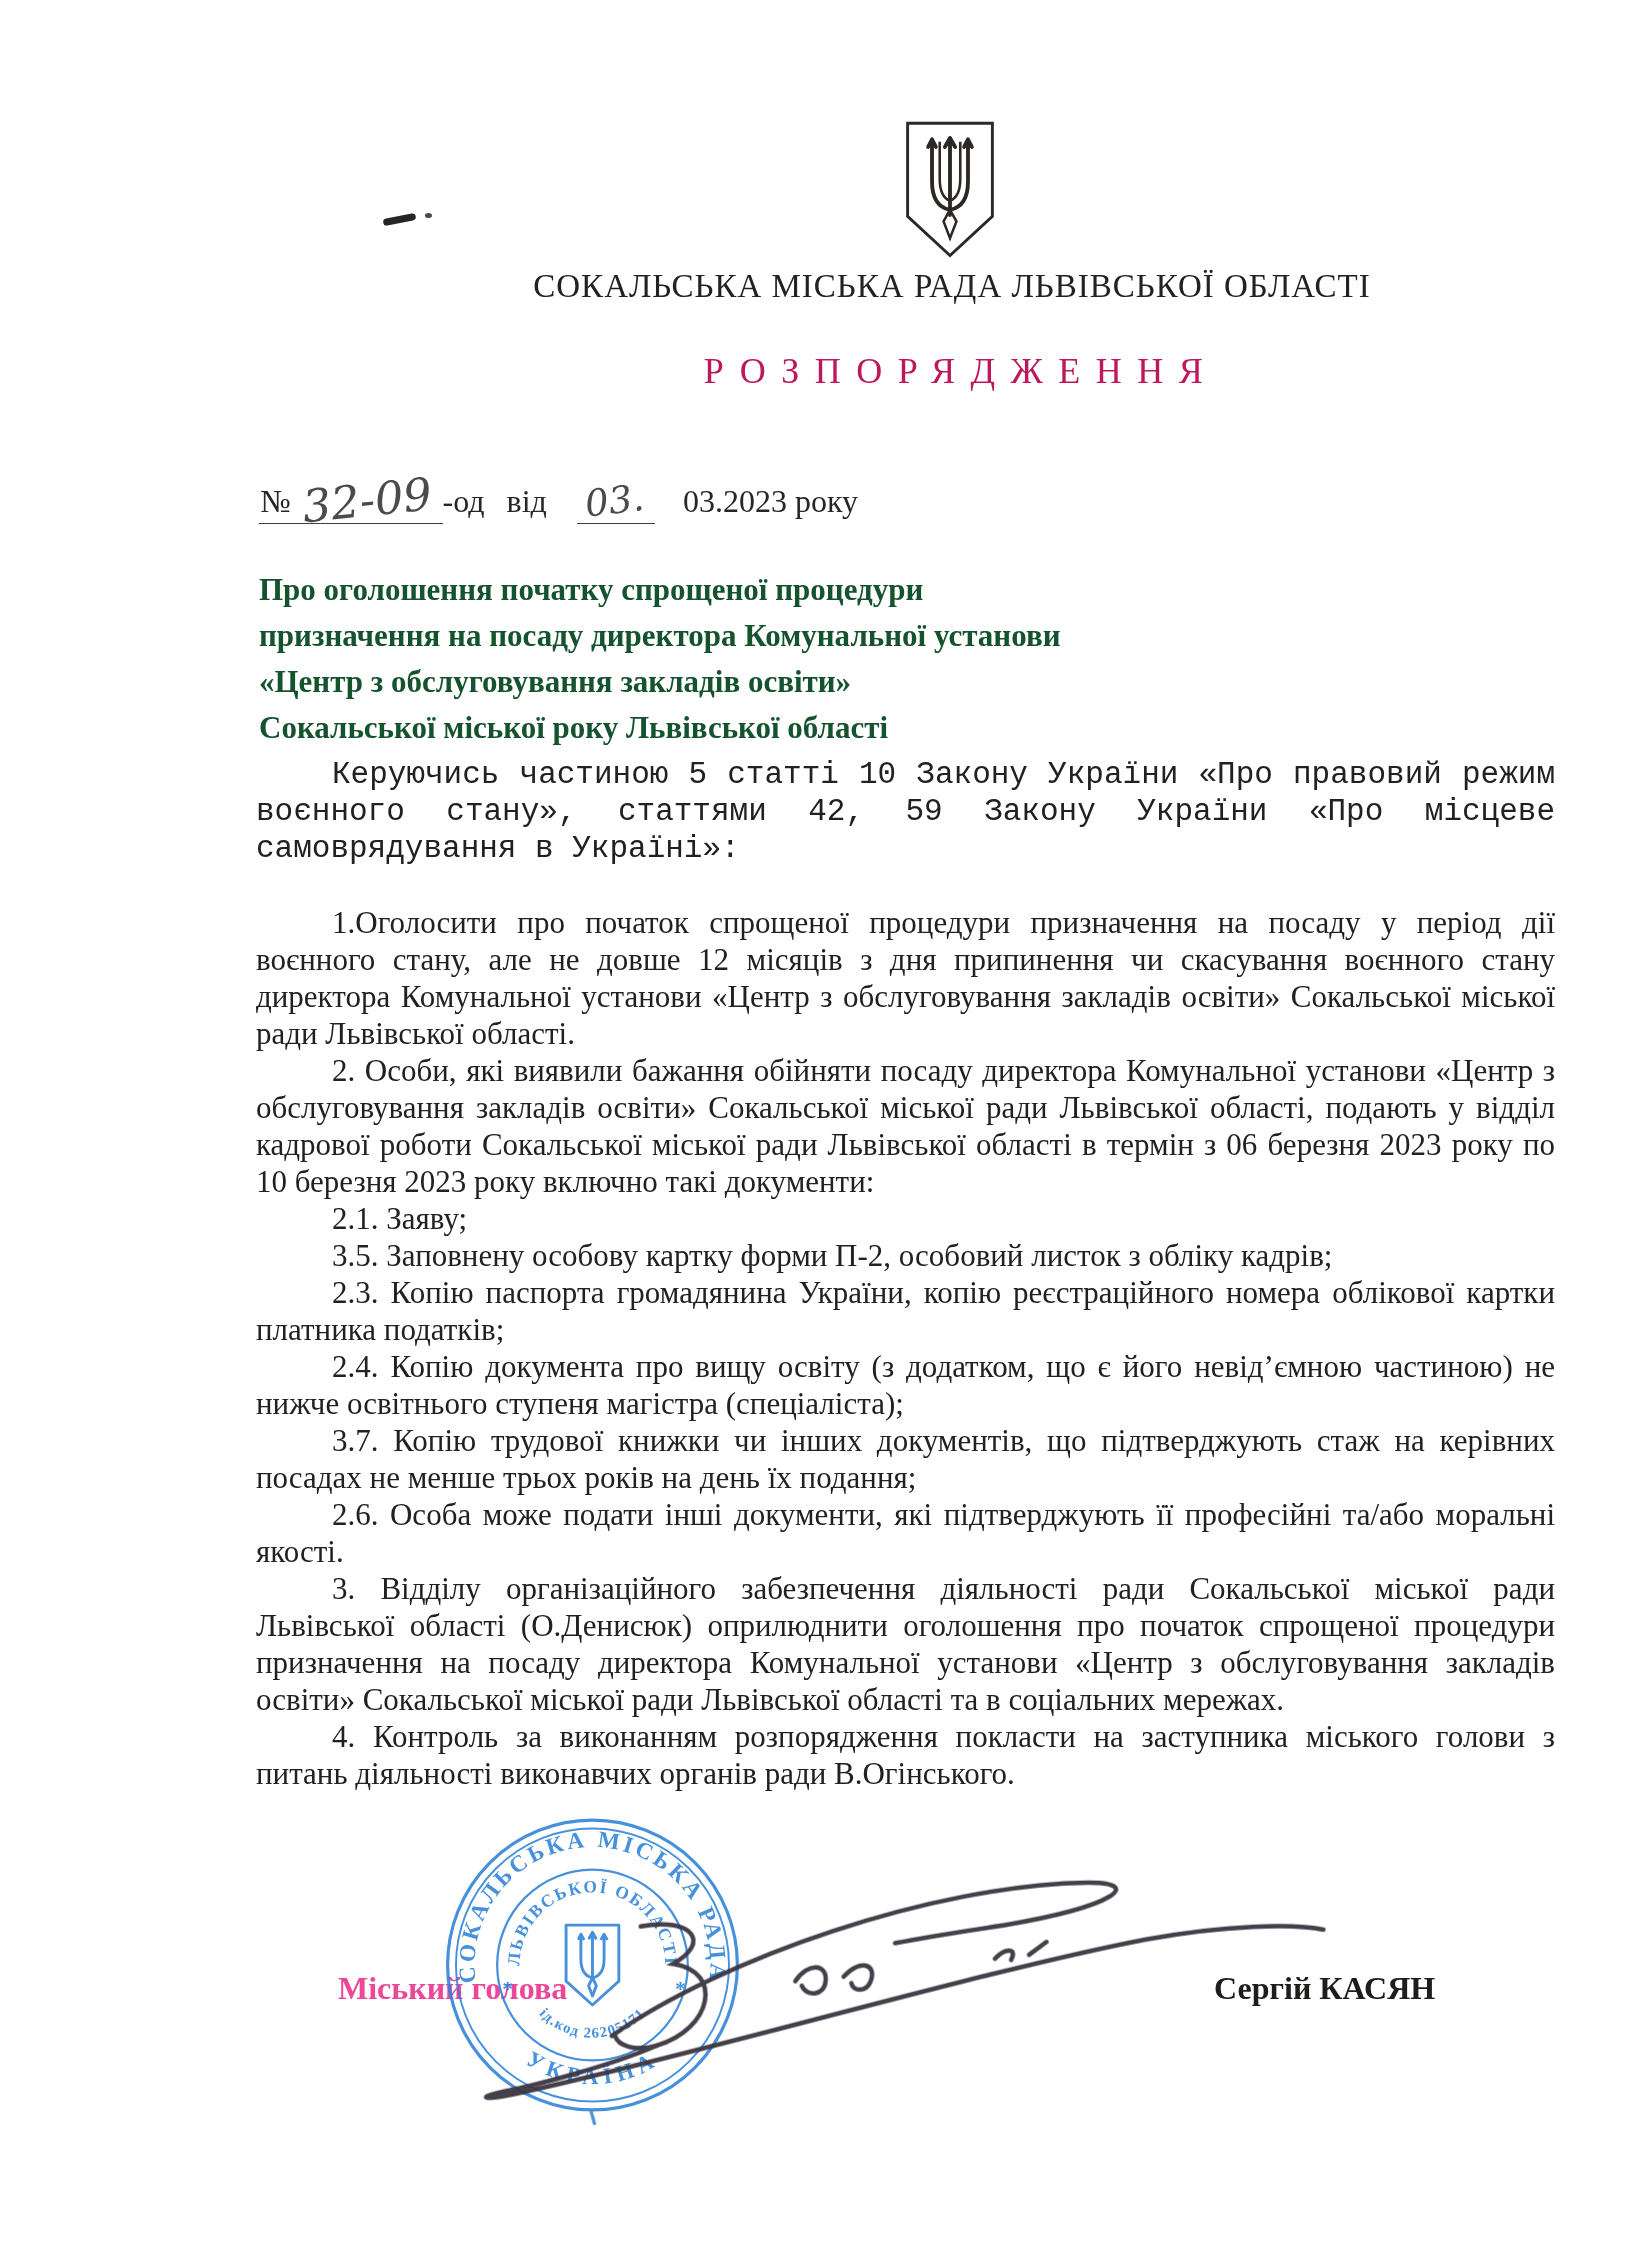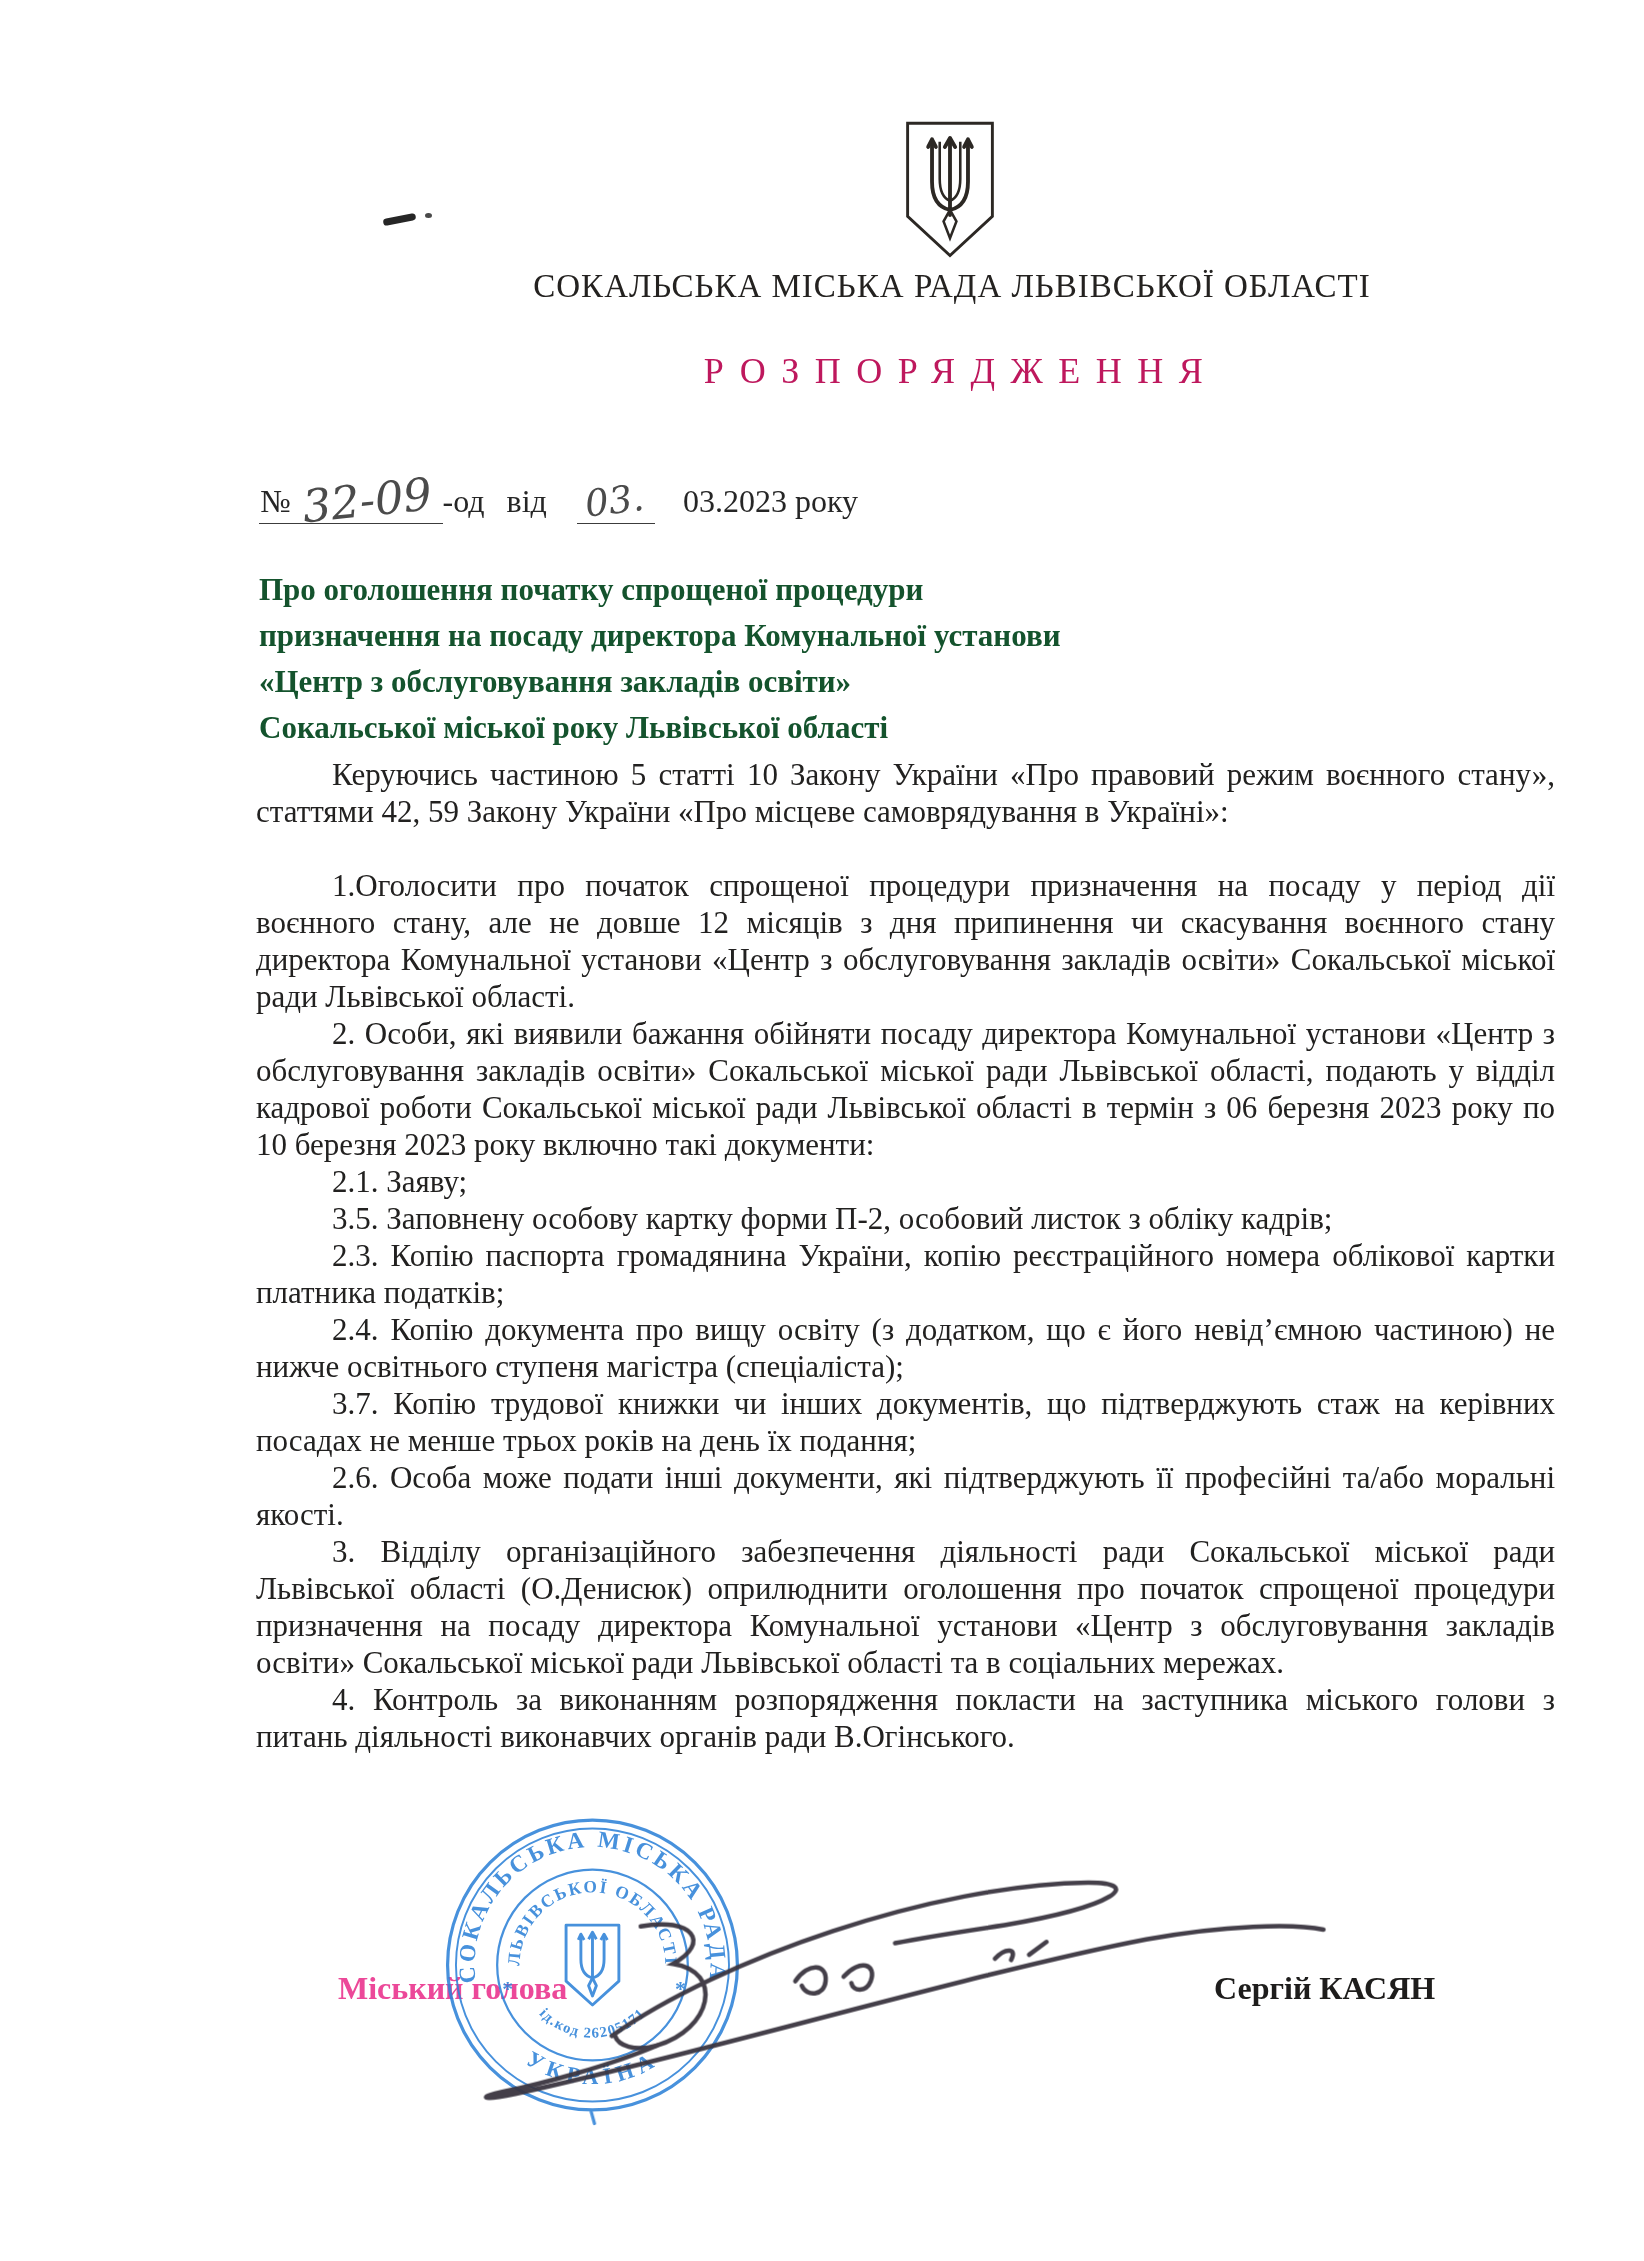--- a/index.html
+++ b/index.html
@@ -23,21 +23,21 @@
   .numline .uline { display:inline-block; border-bottom:1.9px solid #3c3c3c; padding:0 5.2px 2.6px 1.3px; }
   .hand { font-family:"DejaVu Serif",serif; font-style:italic; color:#4b4b4b; display:inline-block; line-height:0.8; }
   .hand-num { font-size:45px; transform:rotate(-6deg) translateY(3.9px); margin:0 5.2px 0 11.6px; }
   .hand-day { font-size:37px; transform:rotate(-7deg) translateY(1.3px); margin:0 6.4px; }
   .ml1 { margin-left:22px; } .ml2 { margin-left:30px; } .ml3 { margin-left:28px; }
   
   .subject { position:absolute; left:259px; top:567px; font-weight:700; font-size:31px; line-height:46px; color:#14532d; }
   
   .main { position:absolute; left:256px; top:756px; width:1299px; font-size:31px; line-height:37px; text-align:justify; color:#222120; }
   .main p { text-indent:76px; margin:0; }
-  .main p.preamble { margin-bottom:37px; }
+  .main p.preamble { margin-bottom:37px;font-family:Liberation Mono, monospace; }
   
   .sig-title { position:absolute; left:338px; top:1970px; font-size:32px; font-weight:700; color:#ec4899; }
   .sig-name  { position:absolute; left:1214px; top:1970px; font-size:32px; font-weight:700; color:#1e1d1c; }
   
   .overlay { position:absolute; left:322px; top:1791px; width:1127px; height:361px; pointer-events:none; }
   
   .artifact-dash { position:absolute; left:383px; top:216px; width:33px; height:7px; border-radius:3.9px; background:#262626; transform:rotate(-11deg); }
   .artifact-dot  { position:absolute; left:425px; top:213px; width:7px; height:5.2px; border-radius:50%; background:#4a4a4a; }
 </style>
 </head>

